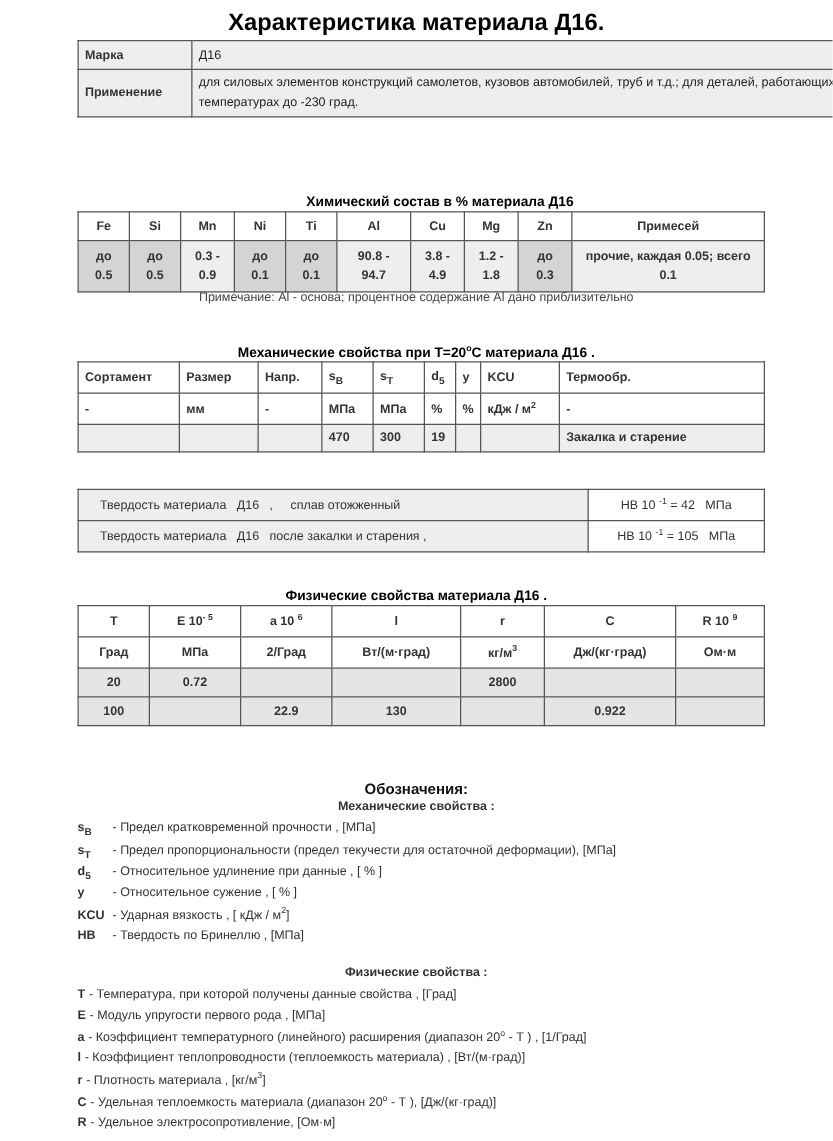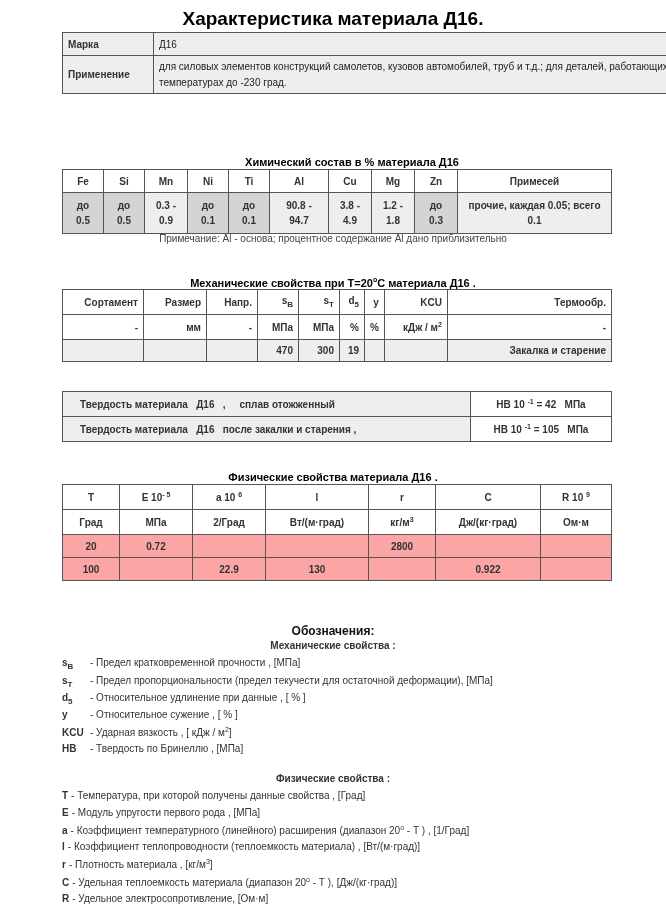--- a/index.html
+++ b/index.html
@@ -11,30 +11,30 @@
   .t1 td.lab { font-weight:bold; width:80px; color:#333; }
   .t1 tr.tall td { height:37px; line-height:16px; }
   .cap { position:absolute; left:0; width:666px; text-align:center; font-size:11px; font-weight:bold; color:#000; }
   .t2 { left:62px; top:169px; width:550px; border:1.5px solid #111;padding-left:32px; }
   .t2 td { text-align:center; }
   .t2 tr.h td { height:22px; font-weight:bold; color:#333; background:#fff; }
   .t2 tr.v td { height:40px; line-height:15px; font-weight:bold; color:#333; background:#eee; }
   .t2 tr.v td.gray { background:#d4d4d4; }
   .note { position:absolute; top:233px; left:0; width:666px; text-align:center; font-size:10px; color:#444; }
   .t3 { left:62px; top:289px; width:550px; border:1.5px solid #111; }
-  .t3 td { text-align:right; height:24px; font-weight:bold; color:#333; }
+  .t3 td { text-align:left; height:24px; font-weight:bold; color:#333; }
   .t3 tr.d td { background:#eee; height:21px; }
   .t4 { left:62px; top:391px; width:550px; border:1.5px solid #111; }
-  .t4 td { height:24px; font-weight:bold; color:#333; background:#eee; }
+  .t4 td { height:24px; font-weight:normal; color:#333; background:#eee; }
   .t4 td.l { padding-left:17px; }
   .t4 td.r { text-align:center; width:130px; background:#fff; }
   .t4 tr:nth-child(2) td.r { background:#fff; }
   .t5 { left:62px; top:484px; width:550px; border:1.5px solid #111; }
   .t5 td { text-align:center; height:24px; font-weight:bold; color:#333; }
-  .t5 tr.d td { background:#fca5a5; height:22px; }
+  .t5 tr.d td { background:#e5e5e5; height:22px; }
   sup { font-size:7px; }
   sub { font-size:8px; }
   .legend-title { position:absolute; left:0; width:666px; text-align:center; font-weight:bold; color:#111; }
   .li { position:absolute; left:62px; font-size:10px; color:#333; white-space:nowrap; }
   .li .sym { display:inline-block; width:28px; font-weight:bold; color:#333; }
   .li2 { position:absolute; left:62px; font-size:10px; color:#333; white-space:nowrap; }
   .li2 .sym { font-weight:bold; margin-right:3px; }
 </style>
 </head>
 <body>

